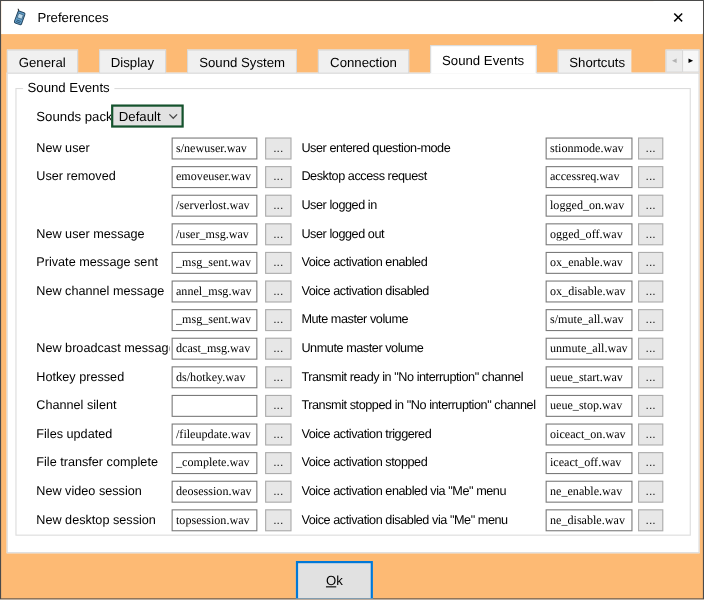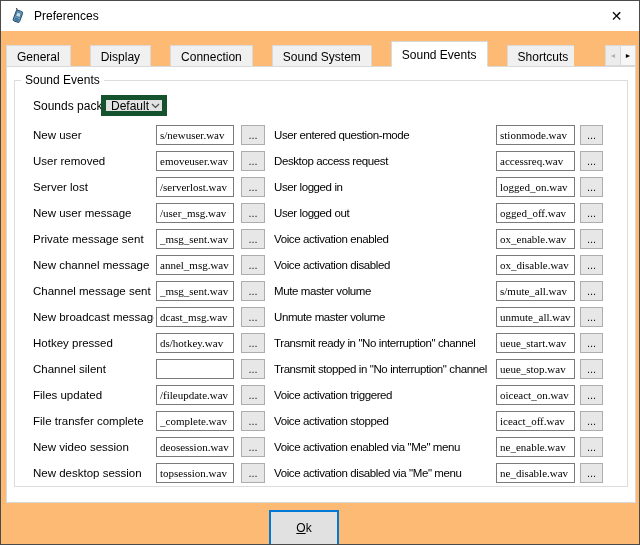--- a/index.html
+++ b/index.html
@@ -27,21 +27,21 @@
   .scroll-btn + .scroll-btn{margin-left:-1px;}
   
   .pane{position:absolute;left:5px;top:65px;width:630px;height:437px;box-sizing:border-box;background:#fff;
     border:1px solid #d9d9d9;z-index:1;}
   .groupbox{position:absolute;left:13px;top:79px;width:614px;height:407px;box-sizing:border-box;
     border:1px solid #dcdcdc;z-index:2;}
   .group-label{position:absolute;left:20px;top:72px;background:#fff;padding:0 4px;font-size:12px;z-index:3;}
   
   .sounds-label{position:absolute;left:32px;top:98px;font-size:12px;z-index:3;}
   .combo{position:absolute;left:100px;top:94px;width:66px;height:21px;box-sizing:border-box;z-index:3;
-    background:#e2e2e2;border:5px solid #14532d;display:flex;align-items:center;}
+    background:#e2e2e2;border:2px solid #14532d;display:flex;align-items:center;}
   .combo-value{flex:1;padding-left:5px;font-size:12px;}
   .combo-chevron{width:16px;display:flex;align-items:center;justify-content:center;}
   
   #rows{position:absolute;left:0;top:0;width:640px;height:545px;z-index:3;}
   .event-row{position:absolute;left:0;width:100%;height:20px;}
   .lbl{position:absolute;top:0;font-size:11.5px;line-height:20px;white-space:nowrap;overflow:hidden;}
   .left-lbl{left:32px;width:121px;}
   .right-lbl{left:273px;width:220px;letter-spacing:-0.4px;}
   .field{position:absolute;top:0;height:20px;box-sizing:border-box;border:1px solid #7a7a7a;background:#fff;
     font-family:Liberation Serif, serif;font-size:11px;padding:0 3px;color:#000;}
@@ -76,23 +76,23 @@
     </svg>
     <span class="title">Preferences</span>
     <button class="close-btn">✕</button>
   </div>
 
   <div class="tabstrip">
   <div class="tab">General</div>
 
   <div class="tab">Display</div>
 
+  <div class="tab">Sound System</div>
+
   <div class="tab">Connection</div>
-
-  <div class="tab">Sound System</div>
 
   <div class="tab active">Sound Events</div>
 
   <div class="tab">Shortcuts</div>
 
   <div class="tab">Text To Speech</div>
 
   <div class="tab">Video</div>
 </div>
   <div class="tab-scroll">
@@ -127,21 +127,20 @@
   <div class="event-row" style="top: 150px;">
     <span class="lbl left-lbl">User removed</span>
     <input type="text" class="field left-field" value="emoveuser.wav" style="">
     <button class="browse left-btn">...</button>
     <span class="lbl right-lbl">Desktop access request</span>
     <input type="text" class="field right-field" value="accessreq.wav" style="">
     <button class="browse right-btn">...</button>
   </div>
 
   <div class="event-row" style="top: 176px;">
-    <span class="lbl left-lbl">Server lost</span>
     <input type="text" class="field left-field" value="/serverlost.wav" style="">
     <button class="browse left-btn">...</button>
     <span class="lbl right-lbl">User logged in</span>
     <input type="text" class="field right-field" value="logged_on.wav" style="">
     <button class="browse right-btn">...</button>
   </div>
 
   <div class="event-row" style="top: 202px;">
     <span class="lbl left-lbl">New user message</span>
     <input type="text" class="field left-field" value="/user_msg.wav" style="">
@@ -163,21 +162,20 @@
   <div class="event-row" style="top: 254px;">
     <span class="lbl left-lbl">New channel message</span>
     <input type="text" class="field left-field" value="annel_msg.wav" style="">
     <button class="browse left-btn">...</button>
     <span class="lbl right-lbl">Voice activation disabled</span>
     <input type="text" class="field right-field" value="ox_disable.wav" style="">
     <button class="browse right-btn">...</button>
   </div>
 
   <div class="event-row" style="top: 280px;">
-    <span class="lbl left-lbl">Channel message sent</span>
     <input type="text" class="field left-field" value="_msg_sent.wav" style="">
     <button class="browse left-btn">...</button>
     <span class="lbl right-lbl">Mute master volume</span>
     <input type="text" class="field right-field" value="s/mute_all.wav" style="">
     <button class="browse right-btn">...</button>
   </div>
 
   <div class="event-row" style="top: 306px;">
     <span class="lbl left-lbl">New broadcast message</span>
     <input type="text" class="field left-field" value="dcast_msg.wav" style="">

